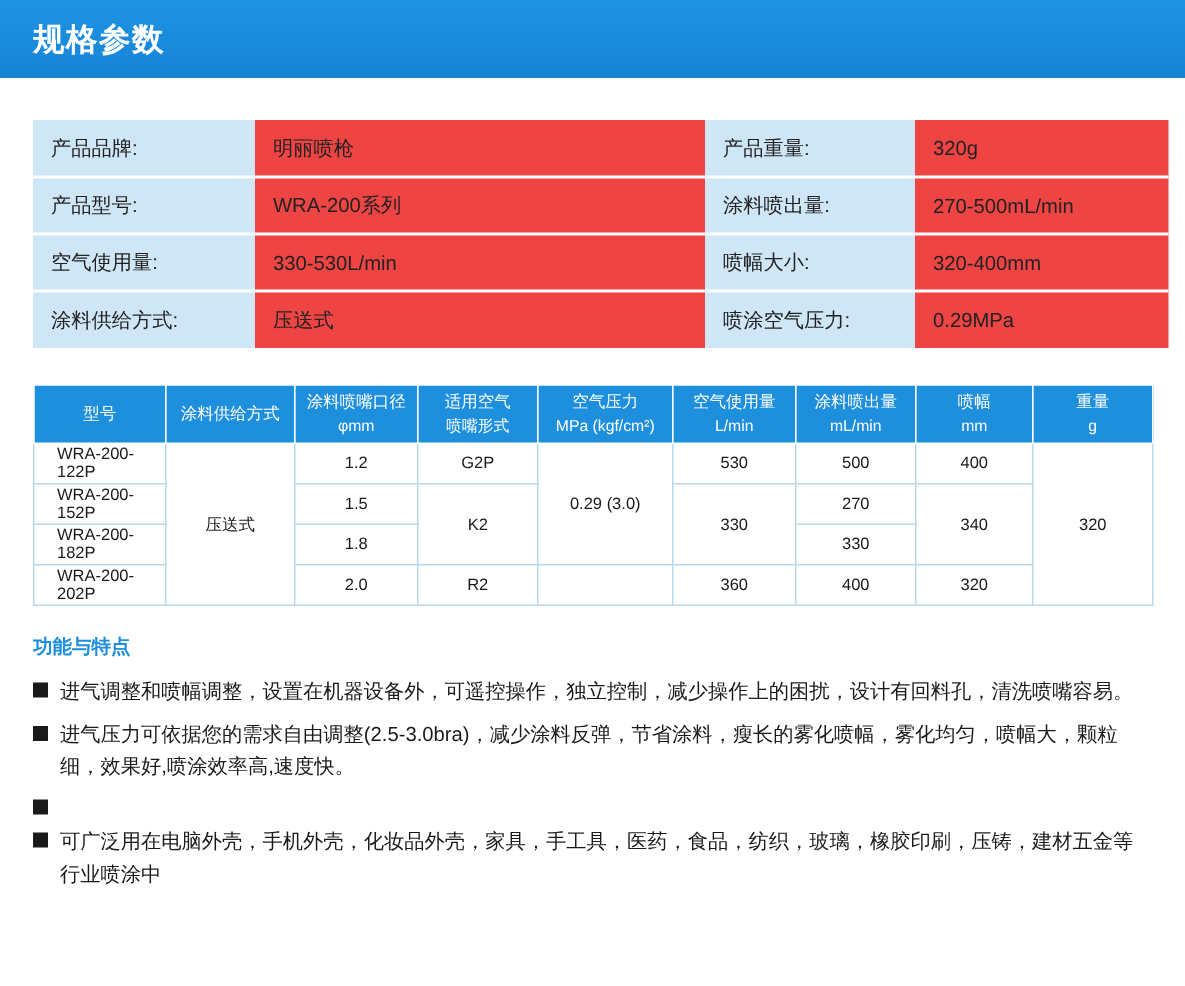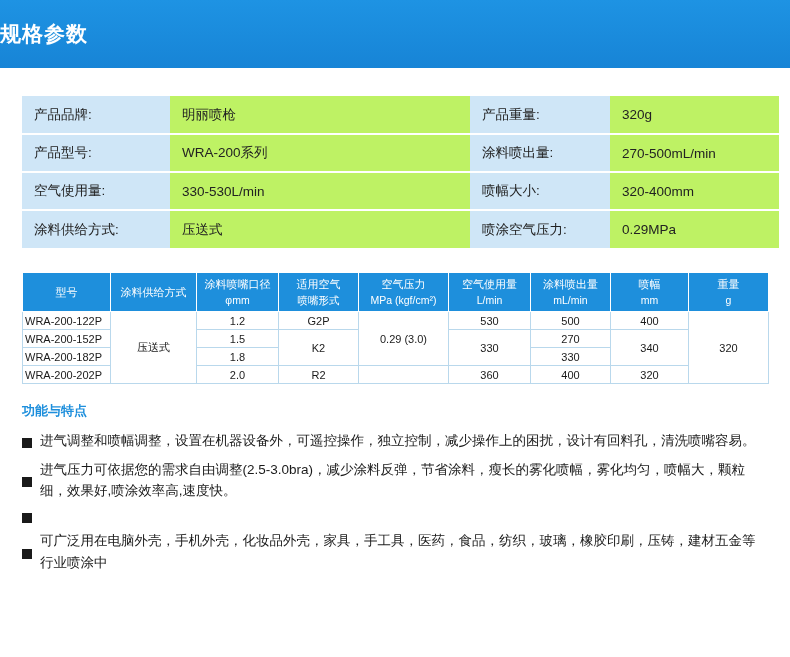--- a/index.html
+++ b/index.html
@@ -11,25 +11,26 @@
     width: 790px;
     height: 657px;
     background: #ffffff;
     font-family: "Liberation Sans", sans-serif;
     color: #1a1a1a;
     overflow: hidden;
   }
 
   
   .banner {
-    height: 68px;
+    height: 52px;
     background: #1a8fe0;
     background: linear-gradient(180deg, #1e93e3 0%, #1784d6 100%);
     display: flex;
     align-items: center;
+    padding-left: 22px;
   }
   .banner-title {
     color: #ffffff;
     font-size: 21px;
     font-weight: bold;
     letter-spacing: 1px;
   }
 
   
   .spec-wrap {
@@ -47,21 +48,21 @@
     border-bottom: 2px solid #ffffff;
     vertical-align: middle;
     white-space: nowrap;
   }
   table.spec tr:last-child td { border-bottom: none; }
   .lbl {
     background: #cfe6f7;
     color: #222;
   }
   .val {
-    background: #bef264;
+    background: #ef4444;
     color: #222;
   }
   .c1 { width: 148px; }
   .c2 { width: 300px; }
   .c3 { width: 140px; }
   .c4 { width: 169px; margin-left: 20px; }
 
   
   .model-wrap {
     padding: 24px 22px 0 22px;
@@ -89,21 +90,21 @@
     border: 1px solid #b9d8ec;
     text-align: center;
     height: 18px;
     padding: 1px 2px;
     color: #1a1a1a;
     font-size: 11px;
     background: #ffffff;
   }
   table.model td.left {
     text-align: left;
-    padding-left: 2px;
+    padding-left: 15px;
   }
   .m1 { width: 88px; }
   .m2 { width: 86px; }
   .m3 { width: 82px; }
   .m4 { width: 80px; }
   .m5 { width: 90px; }
   .m6 { width: 82px; }
   .m7 { width: 80px; }
   .m8 { width: 78px; }
   .m9 { width: 80px; }
@@ -113,21 +114,21 @@
     padding: 18px 22px 0 22px;
   }
   .features-title {
     color: #1e8fdc;
     font-size: 13px;
     font-weight: bold;
     margin-bottom: 10px;
   }
   .feature-item {
     display: flex;
-    align-items: center;
+    align-items: flex-start;
     margin-bottom: 7px;
   }
   .bullet {
     width: 10px;
     height: 10px;
     background: #1a1a1a;
     margin-top: 5px;
     margin-right: 8px;
     flex: 0 0 10px;
   }

